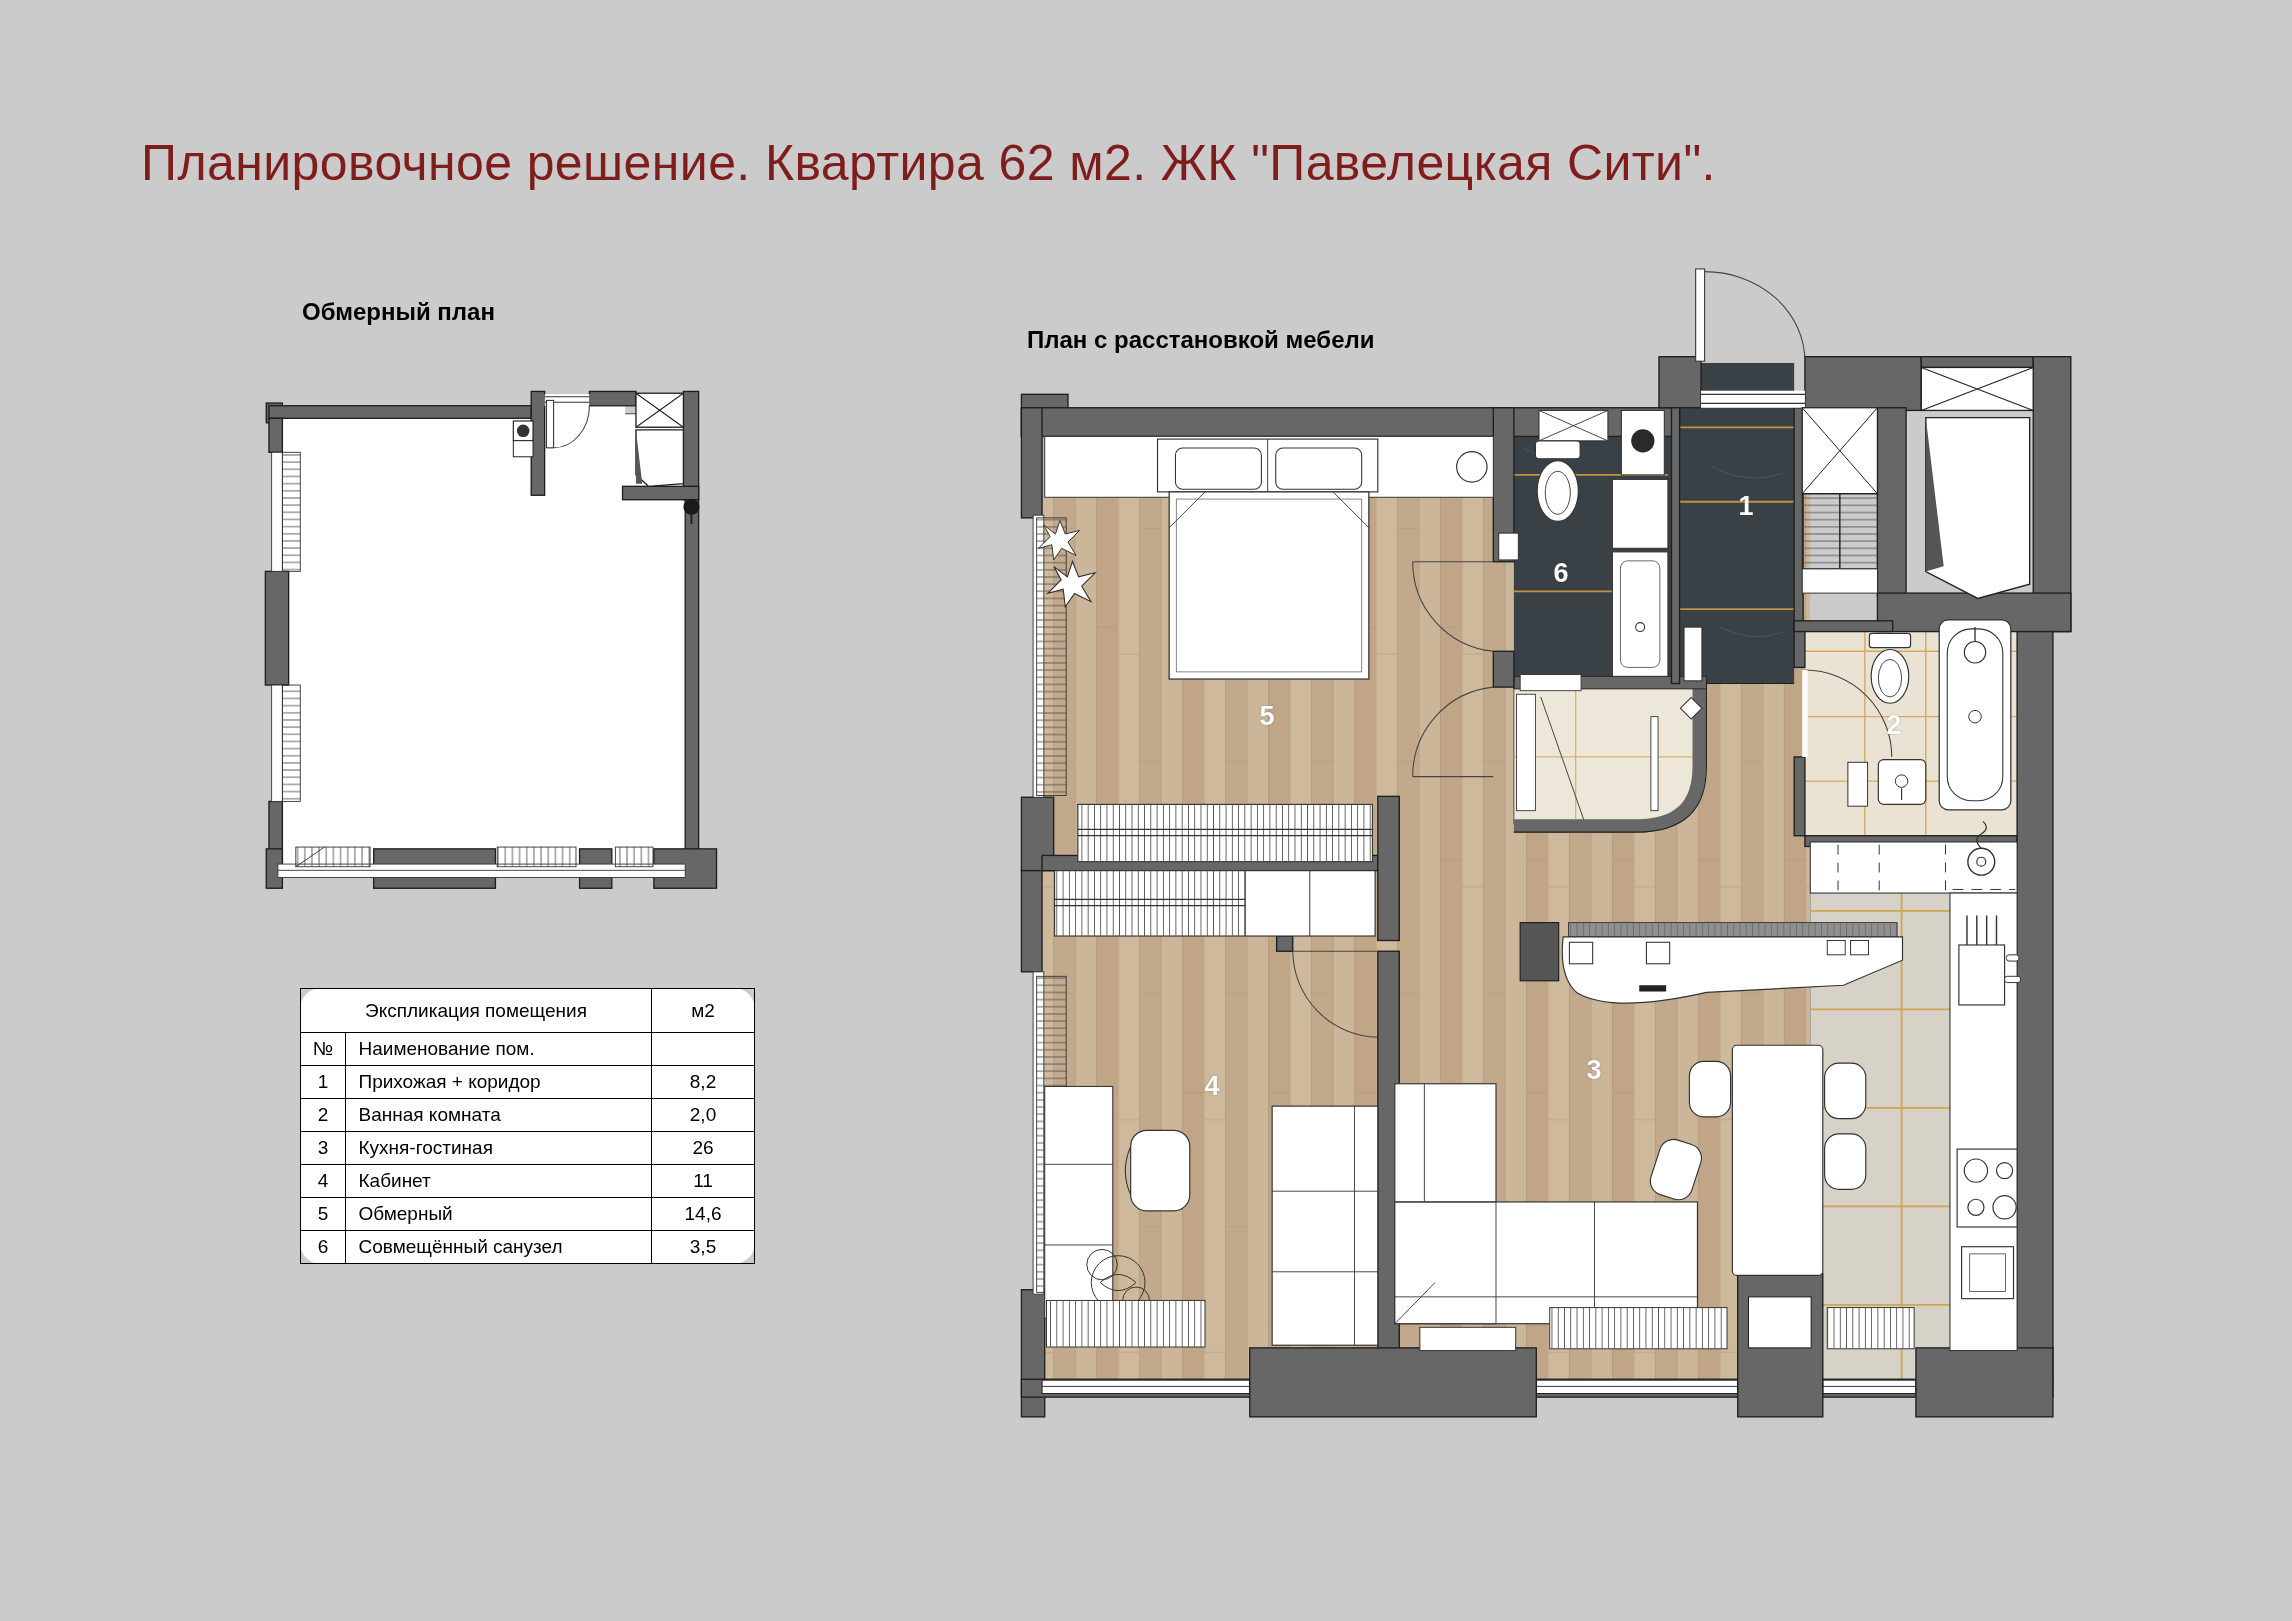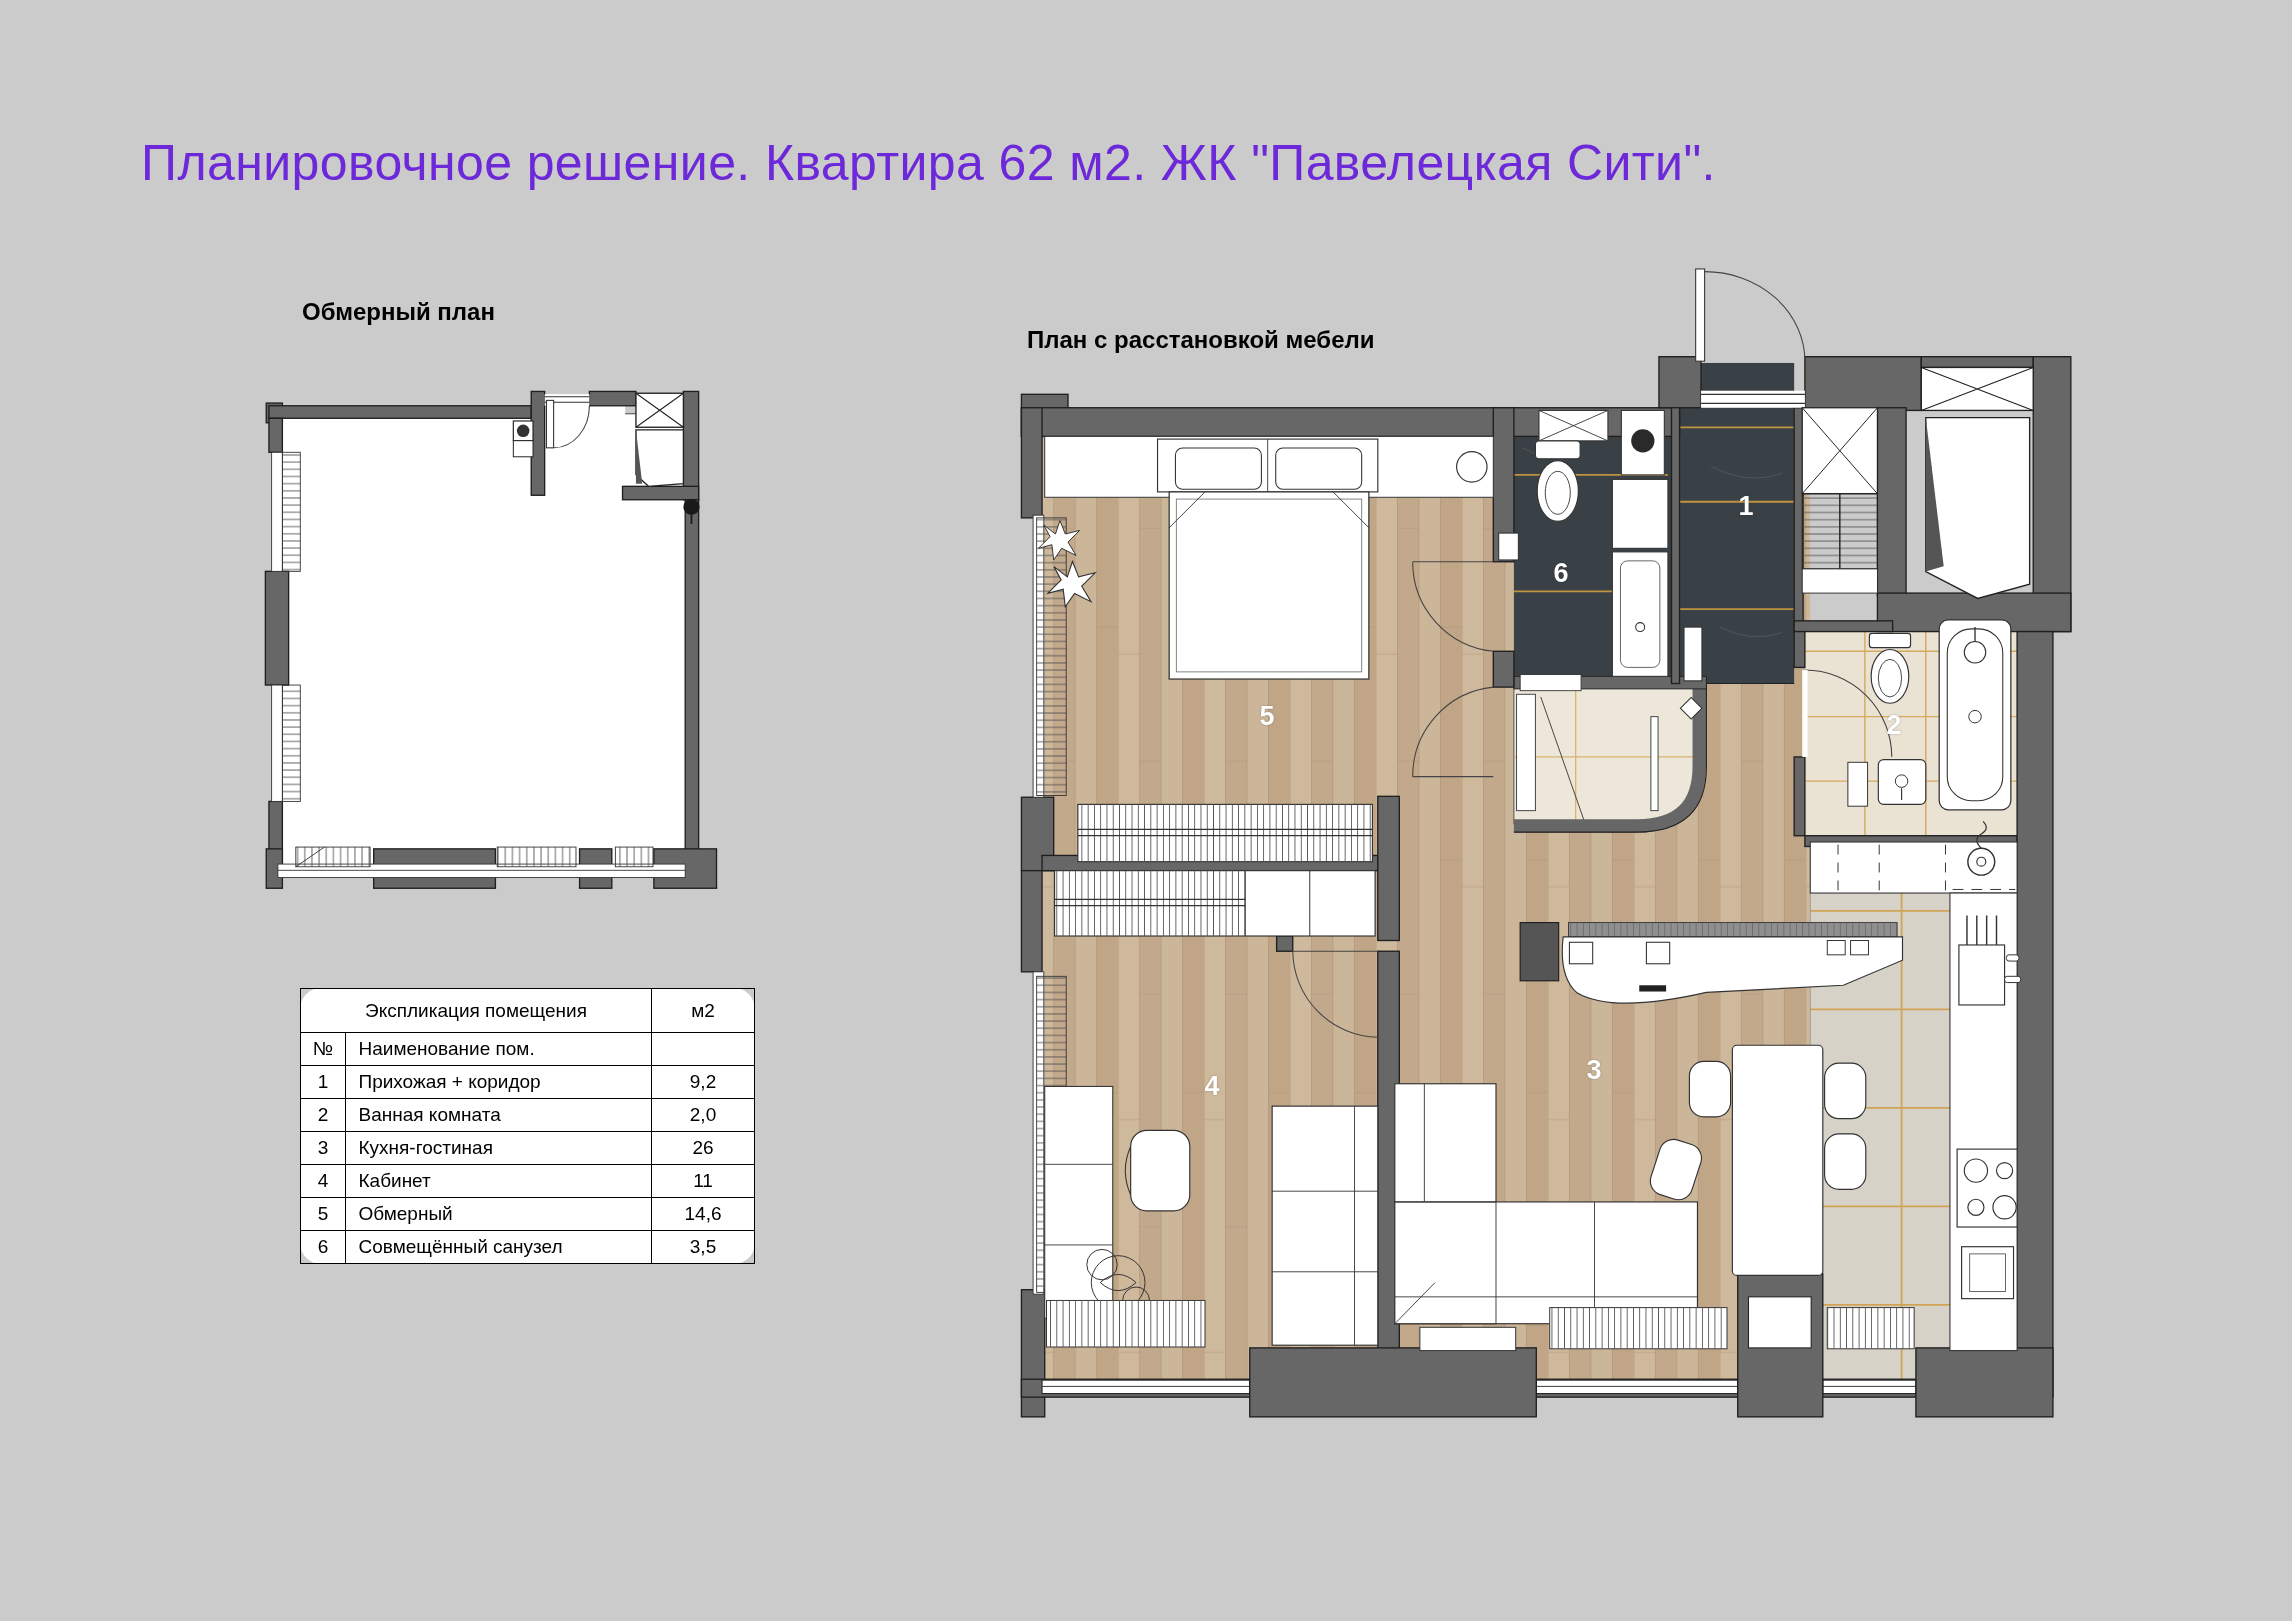--- a/index.html
+++ b/index.html
@@ -1,19 +1,19 @@
 <!DOCTYPE html>
 <html style="font-size:14.3px"><head>
 <meta charset="utf-8">
 <style>
   html,body{margin:0;padding:0;}
   body{width:2293px;height:1621px;background:#cbcbcb;position:relative;
        font-family:"Liberation Sans","DejaVu Sans",sans-serif;overflow:hidden;}
   .abs{position:absolute;}
-  #title{left:0;top:134px;width:1857px;text-align:center;font-size:50px;color:#6d28d9;letter-spacing:0.4px;}
+  #title{left:0;top:134px;width:1857px;text-align:center;font-size:50px;color:#7f1d1d;letter-spacing:0.4px;}
   .subtitle{font-size:24px;font-weight:bold;color:#000000;}
   .room-label{font-size:27px;font-weight:bold;color:#ffffff;transform:translate(-50%,-50%);
               text-shadow:0 0.9px 1.8px rgba(0,0,0,.35);pointer-events:none;}
   
   #expl{left:300px;top:988px;width:454px;border-collapse:collapse;table-layout:fixed;
         background:#fff;font-size:19px;color:#000;border-radius:21px;}
   #expl td{border:1.6px solid #000;padding:0 7.2px;overflow:hidden;white-space:nowrap;}
   #expl tr{height:33px;}
   #expl tr.hdr{height:44px;}
   #expl tr.total{height:52px;}
@@ -380,21 +380,21 @@
     <td class="c">м2</td>
   </tr>
   <tr>
     <td class="c">№</td>
     <td class="nm">Наименование пом.</td>
     <td></td>
   </tr>
   <tr>
     <td class="c">1</td>
     <td class="nm">Прихожая + коридор</td>
-    <td class="c">9,2</td>
+    <td class="c">8,2</td>
   </tr>
   <tr>
     <td class="c">2</td>
     <td class="nm">Ванная комната</td>
     <td class="c">2,0</td>
   </tr>
   <tr>
     <td class="c">3</td>
     <td class="nm">Кухня-гостиная</td>
     <td class="c">26</td>

